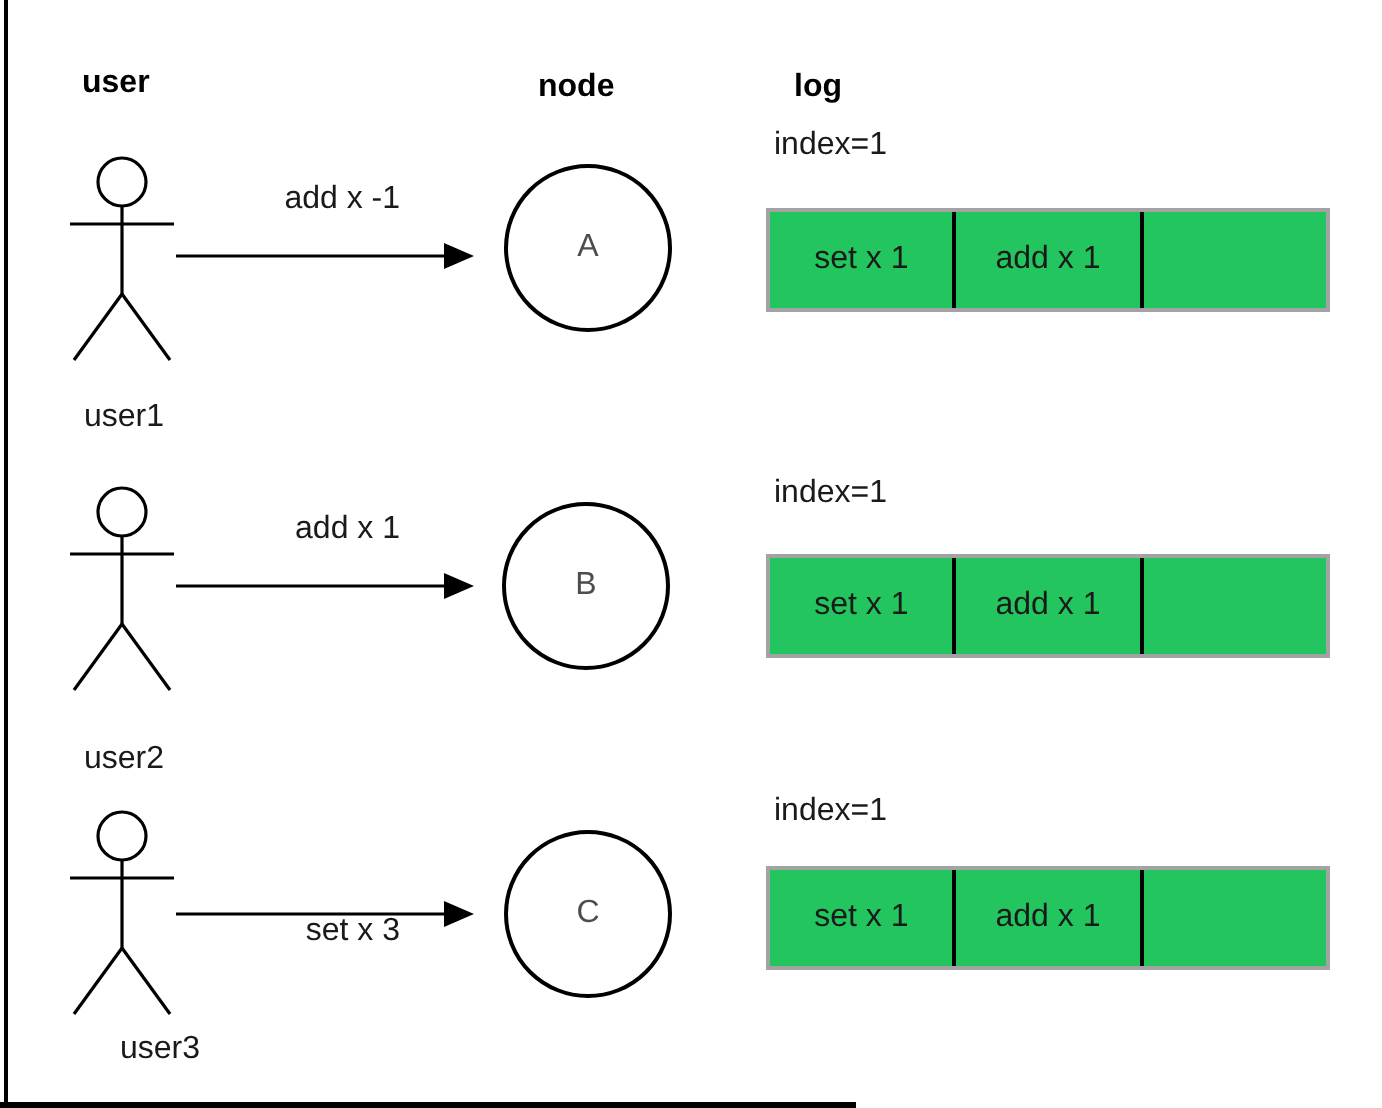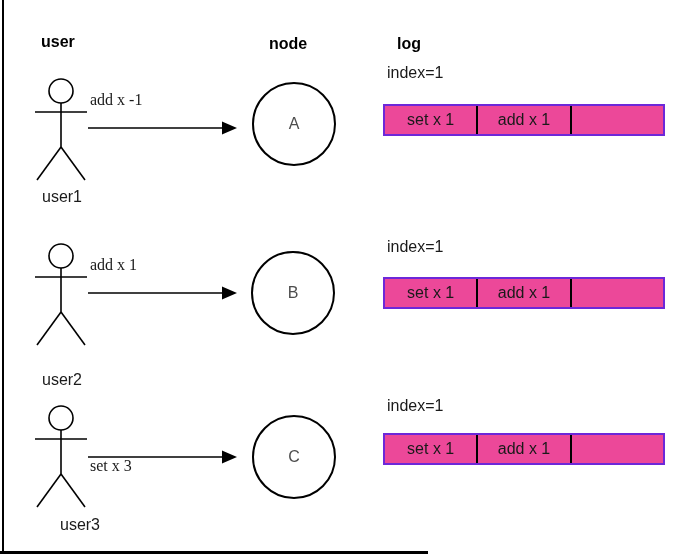--- a/index.html
+++ b/index.html
@@ -26,21 +26,21 @@
     font-size: 16px;
     color: #000000;
     white-space: nowrap;
   }
   .lbl {
     position: absolute;
     font-size: 16px;
     white-space: nowrap;
     text-align: right;
   }
-  .cmd { text-align: left; font-family: Liberation Serif, serif; }
+  .cmd { text-align: right; }
   .actor-name { text-align: center; }
   svg.shape { position: absolute; }
   svg.shape .stroke {
     stroke: #000000;
     stroke-width: 1.6;
     fill: none;
   }
   svg.shape .fillhead { fill: #000000; stroke: none; }
   .node-circle {
     position: absolute;
@@ -48,25 +48,25 @@
     border: 2px solid #000000;
     border-radius: 50%;
     box-sizing: border-box;
     display: flex; align-items: center; justify-content: center;
     font-size: 16px;
     color: #4d4d4d;
     background: #ffffff;
   }
   .log-table {
     position: absolute;
-    width: 282px; height: 32px;
-    border: 2px solid #6d28d9;
+    width: 282px; height: 52px;
+    border: 2px solid #a3a3a3;
     box-sizing: border-box;
     display: flex;
-    background: #ec4899;
+    background: #22c55e;
   }
   .log-table .cell {
     flex: 1 1 0;
     display: flex; align-items: center; justify-content: center;
     font-size: 16px;
     color: #1a1a1a;
     border-right: 2px solid #000000;
     overflow: hidden;
   }
   .log-table .cell:last-child { border-right: none; }
@@ -97,21 +97,21 @@
   </svg>
   <div class="node-circle" style="left:252px; top:82px;">
     <span>A</span>
   </div>
   <div class="lbl" style="left:387px; top:64px;">index=1</div>
   <div class="log-table" style="left:383px; top:104px;">
     <div class="cell">set x 1</div>
     <div class="cell">add x 1</div>
     <div class="cell"></div>
   </div>
-  <div class="lbl actor-name" style="left:30px; top:188px; width:64px;">user1</div>
+  <div class="lbl actor-name" style="left:30px; top:200px; width:64px;">user1</div>
 
   <svg class="shape" style="left:31px; top:243px;" width="62" height="106" viewBox="0 0 62 106">
     <circle class="stroke" cx="30" cy="13" r="12"></circle>
     <line class="stroke" x1="30" y1="25" x2="30" y2="69"></line>
     <line class="stroke" x1="4" y1="34" x2="56" y2="34"></line>
     <line class="stroke" x1="30" y1="69" x2="6" y2="102"></line>
     <line class="stroke" x1="30" y1="69" x2="54" y2="102"></line>
   </svg>
   <div class="lbl cmd" style="left:90px; top:256px; width:110px;">add x 1</div>
   <svg class="shape" style="left:86px; top:284px;" width="154" height="18" viewBox="0 0 154 18">

